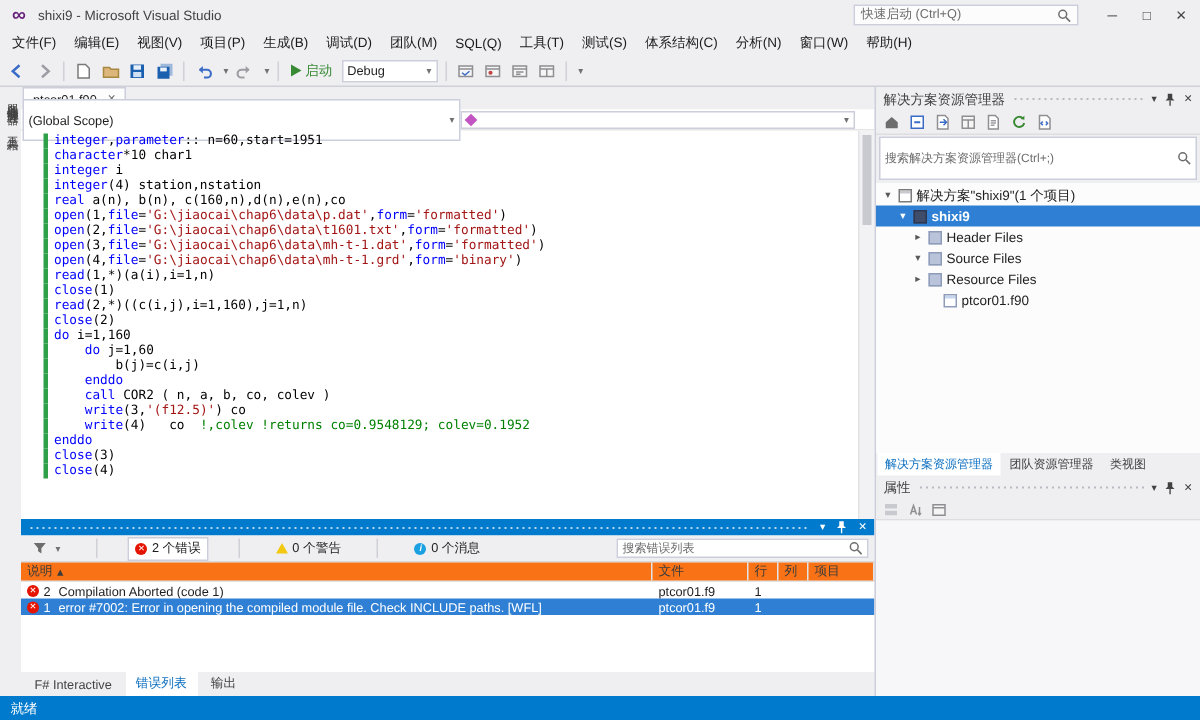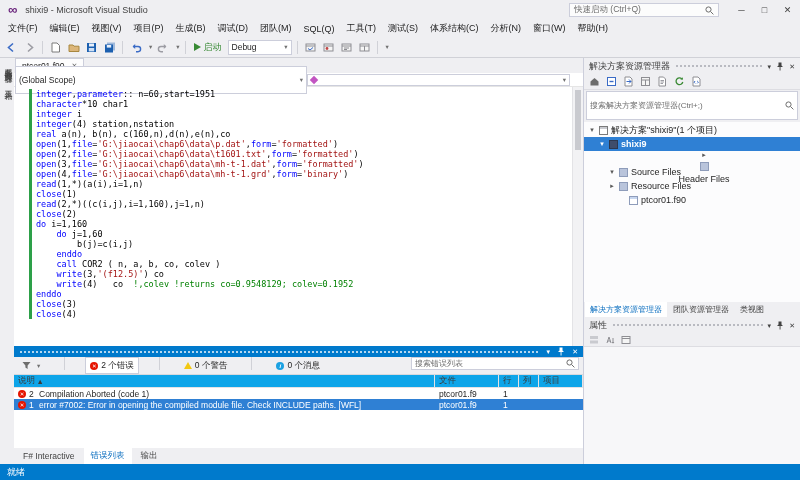--- a/index.html
+++ b/index.html
@@ -49,25 +49,25 @@
 .vthumb{position:absolute;left:2px;top:3px;width:6px;height:60px;background:#C9CACF}
 .editor-bottom{height:15px;background:#F2F2F4;border-top:1px solid #E3E3E6;display:flex;align-items:center;padding:0 2px;gap:4px}
 .zoom-combo{width:46px;height:12px;background:#FDFDFD;border:1px solid #D8D9DD;display:flex;align-items:center;justify-content:space-between;padding:0 3px;font-size:8px}
 .hscroll{flex:1;height:15px;position:relative}
 .hthumb{position:absolute;left:72px;top:3px;width:255px;height:9px;background:#C9CACF}
 
 .error-list{height:102px;display:flex;flex-direction:column;background:#FFFFFF}
 .el-titlebar{height:11px;background:#007ACC;display:flex;align-items:center;padding:0 5px;gap:7px;color:#FFFFFF}
 .el-grip{flex:1;height:4px;background-image:radial-gradient(circle,rgba(255,255,255,.7) .8px,transparent 1px);background-size:4px 4px;background-repeat:repeat-x;background-position:0 50%}
 .hicon{font-size:7px;line-height:11px;color:inherit}
-.el-toolbar{height:18px;background:#EFEFF2;display:flex;gap:18px;padding:0 4px;border-bottom:1px solid #D8D9DD}
+.el-toolbar{height:18px;background:#EFEFF2;display:flex;align-items:center;gap:18px;padding:0 4px;border-bottom:1px solid #D8D9DD}
 .el-btn{display:flex;align-items:center;gap:3px;padding:1px 4px;font-size:8.5px;color:#1E1E1E;white-space:nowrap}
 .el-btn.pressed{background:#FFFFFF;border:1px solid #CCCEDB}
 .el-search{margin-left:auto;width:168px;height:13px;background:#FFF;border:1px solid #CCCEDB;display:flex;align-items:center;justify-content:space-between;padding:0 3px;color:#6D6D6D;font-size:8px}
-.el-header{height:13px;display:flex;background:#0ea5e9;border-bottom:1px solid #E3E3E6;font-size:8.5px;color:#3B3B3B}
+.el-header{height:13px;display:flex;background:#f97316;border-bottom:1px solid #E3E3E6;font-size:8.5px;color:#3B3B3B}
 .el-header .el-col{border-right:1px solid #E3E3E6}
 .el-col{padding:0 4px;display:flex;align-items:center;gap:3px;overflow:hidden;white-space:nowrap}
 .c0{flex:1;min-width:0}.c1{width:64px;flex:none}.c2{width:20px;flex:none}.c3{width:20px;flex:none}.c4{width:44px;flex:none}
 .el-row{height:11px;display:flex;align-items:center;font-size:8.5px}
 .el-row.selected{background:#2F80D4;color:#fff}
 .err-ico{width:8px;height:8px;border-radius:50%;background:#E51400;flex:none;position:relative}
 .err-ico::before{content:"\2715";position:absolute;left:0;top:0;width:8px;height:8px;color:#fff;font-size:5.5px;line-height:8px;text-align:center;font-weight:bold}
 .warn-ico{width:0;height:0;border-left:4px solid transparent;border-right:4px solid transparent;border-bottom:7px solid #F2C811;flex:none}
 .info-ico{width:8px;height:8px;border-radius:50%;background:#1BA1E2;flex:none;position:relative}
 .info-ico::before{content:"i";position:absolute;left:0;top:0;width:8px;text-align:center;color:#fff;font-size:6px;line-height:8px;font-weight:bold;font-style:italic}
@@ -456,21 +456,21 @@
         <div class="tree-row" style="padding-left: 4px;">
           <span class="expander">▾</span>
           <span class="tree-ico ico-solution"></span>
           <span class="tree-label">解决方案"shixi9"(1 个项目)</span>
         </div>
         <div class="tree-row selected" style="padding-left: 14px;">
           <span class="expander">▾</span>
           <span class="tree-ico ico-project"></span>
           <span class="tree-label">shixi9</span>
         </div>
-        <div class="tree-row" style="padding-left: 24px; flex-direction: column;">
+        <div class="tree-row" style="padding-left: 24px;">
           <span class="expander">▸</span>
           <span class="tree-ico ico-folder"></span>
           <span class="tree-label">Header Files</span>
         </div>
         <div class="tree-row" style="padding-left: 24px;">
           <span class="expander">▾</span>
           <span class="tree-ico ico-folder"></span>
           <span class="tree-label">Source Files</span>
         </div>
         <div class="tree-row" style="padding-left: 24px;">

